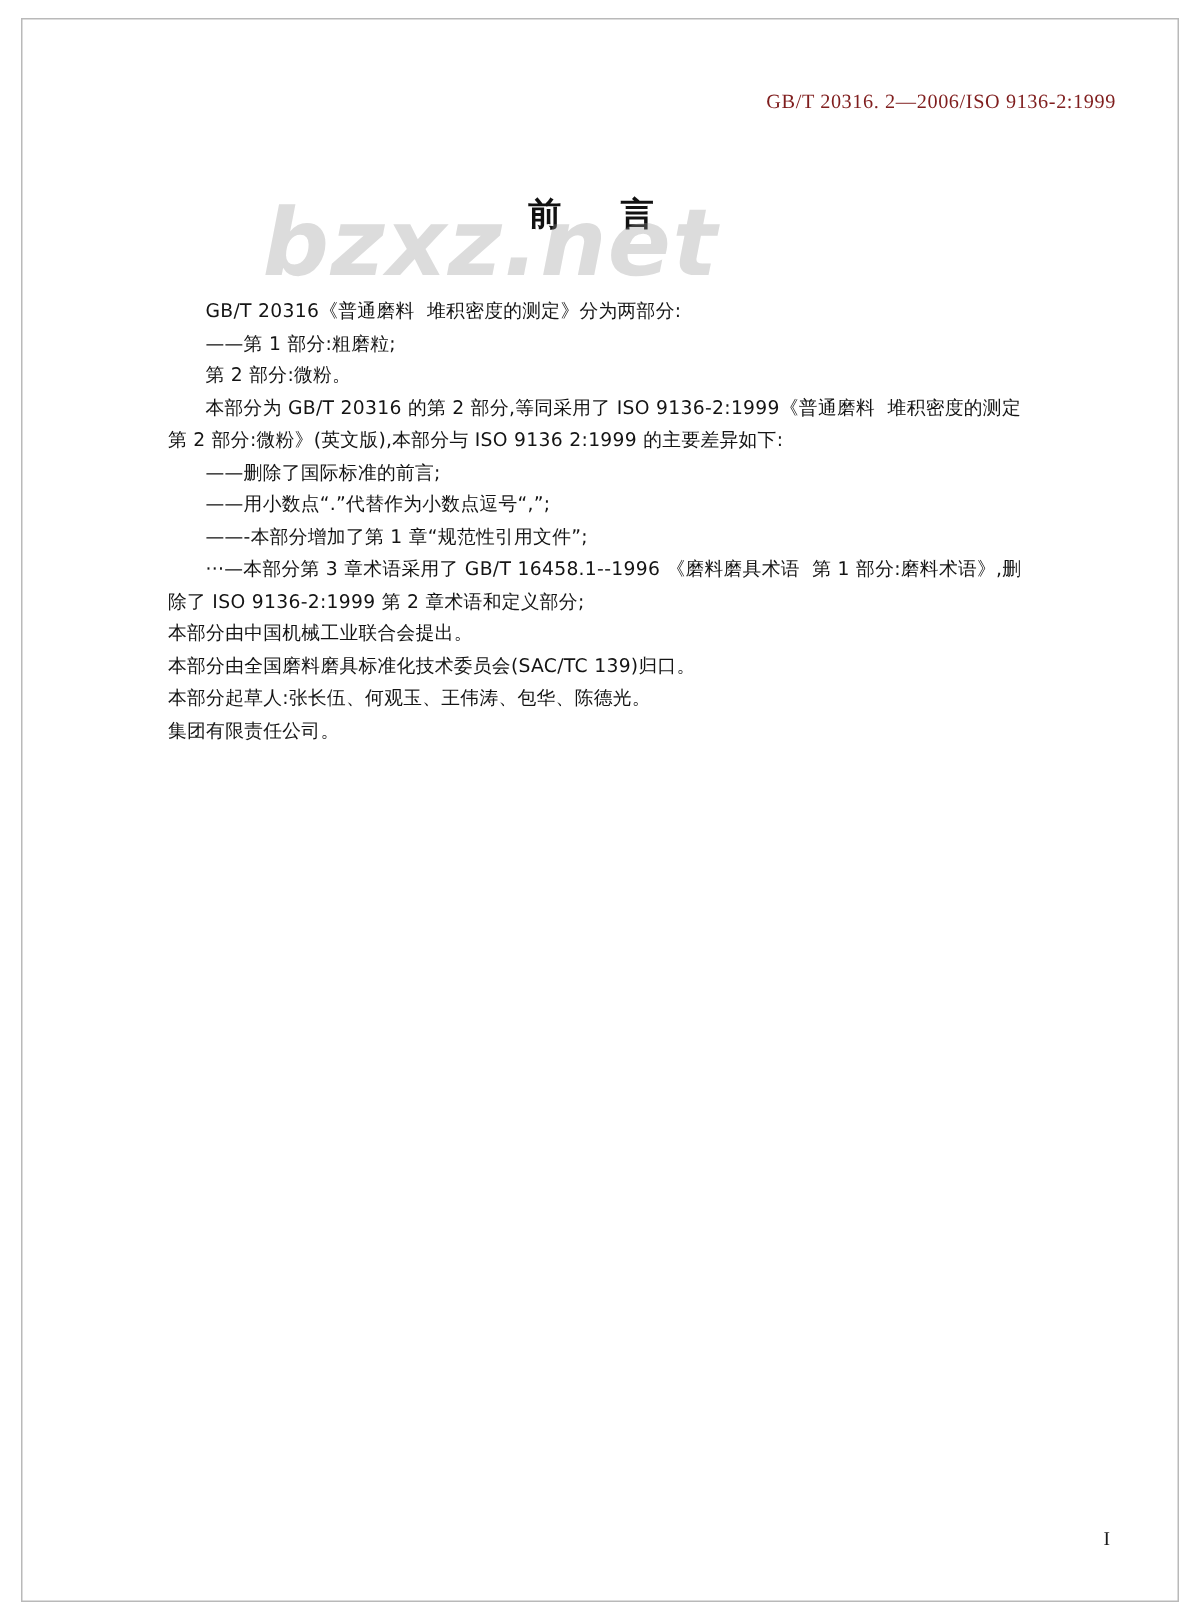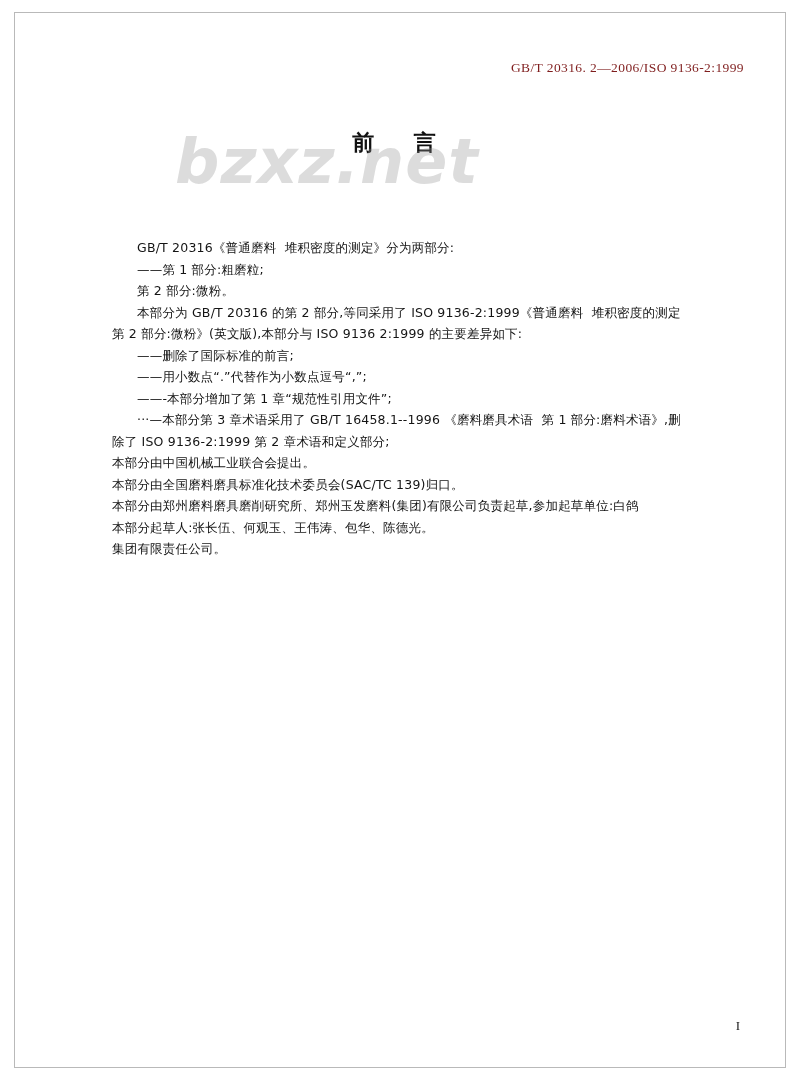--- a/index.html
+++ b/index.html
@@ -71,21 +71,20 @@
   .body-text {
     position: absolute;
     top: 196px;
     left: 112px;
     width: 608px;
     font-family: "DejaVu Sans", sans-serif;
     font-size: 12.5px;
     line-height: 21.5px;
     color: #141414;
     letter-spacing: 0.2px;
-    margin-top: 41px;
   }
   .body-text p {
     margin: 0;
     padding: 0;
     white-space: pre-wrap;
   }
   .ind-1 { text-indent: 25px; }
   .ind-0 { text-indent: 0; }
   .ind-2 { text-indent: 25px; }
   .page-number {
@@ -115,19 +114,18 @@
       <p class="ind-2">第 2 部分:微粉。</p>
       <p class="ind-1">本部分为 GB/T 20316 的第 2 部分,等同采用了 ISO 9136-2:1999《普通磨料  堆积密度的测定</p>
       <p class="ind-0">第 2 部分:微粉》(英文版),本部分与 ISO 9136 2:1999 的主要差异如下:</p>
       <p class="ind-2">——删除了国际标准的前言;</p>
       <p class="ind-2">——用小数点“.”代替作为小数点逗号“,”;</p>
       <p class="ind-2">——-本部分增加了第 1 章“规范性引用文件”;</p>
       <p class="ind-2">···—本部分第 3 章术语采用了 GB/T 16458.1--1996 《磨料磨具术语  第 1 部分:磨料术语》,删</p>
       <p class="ind-0">除了 ISO 9136-2:1999 第 2 章术语和定义部分;</p>
       <p class="ind-0">本部分由中国机械工业联合会提出。</p>
       <p class="ind-0">本部分由全国磨料磨具标准化技术委员会(SAC/TC 139)归口。</p>
-      <p class="ind-0">本部分由郑州磨料磨具磨削研究所、郑州玉发磨料(集团)有限公司负责起草,参加起草单位:白鸽</p>
       <p class="ind-0">本部分起草人:张长伍、何观玉、王伟涛、包华、陈德光。</p>
       <p class="ind-0">集团有限责任公司。</p>
     </div>
 
   <div class="page-number">I</div>
 </div>
 
 </body></html>

